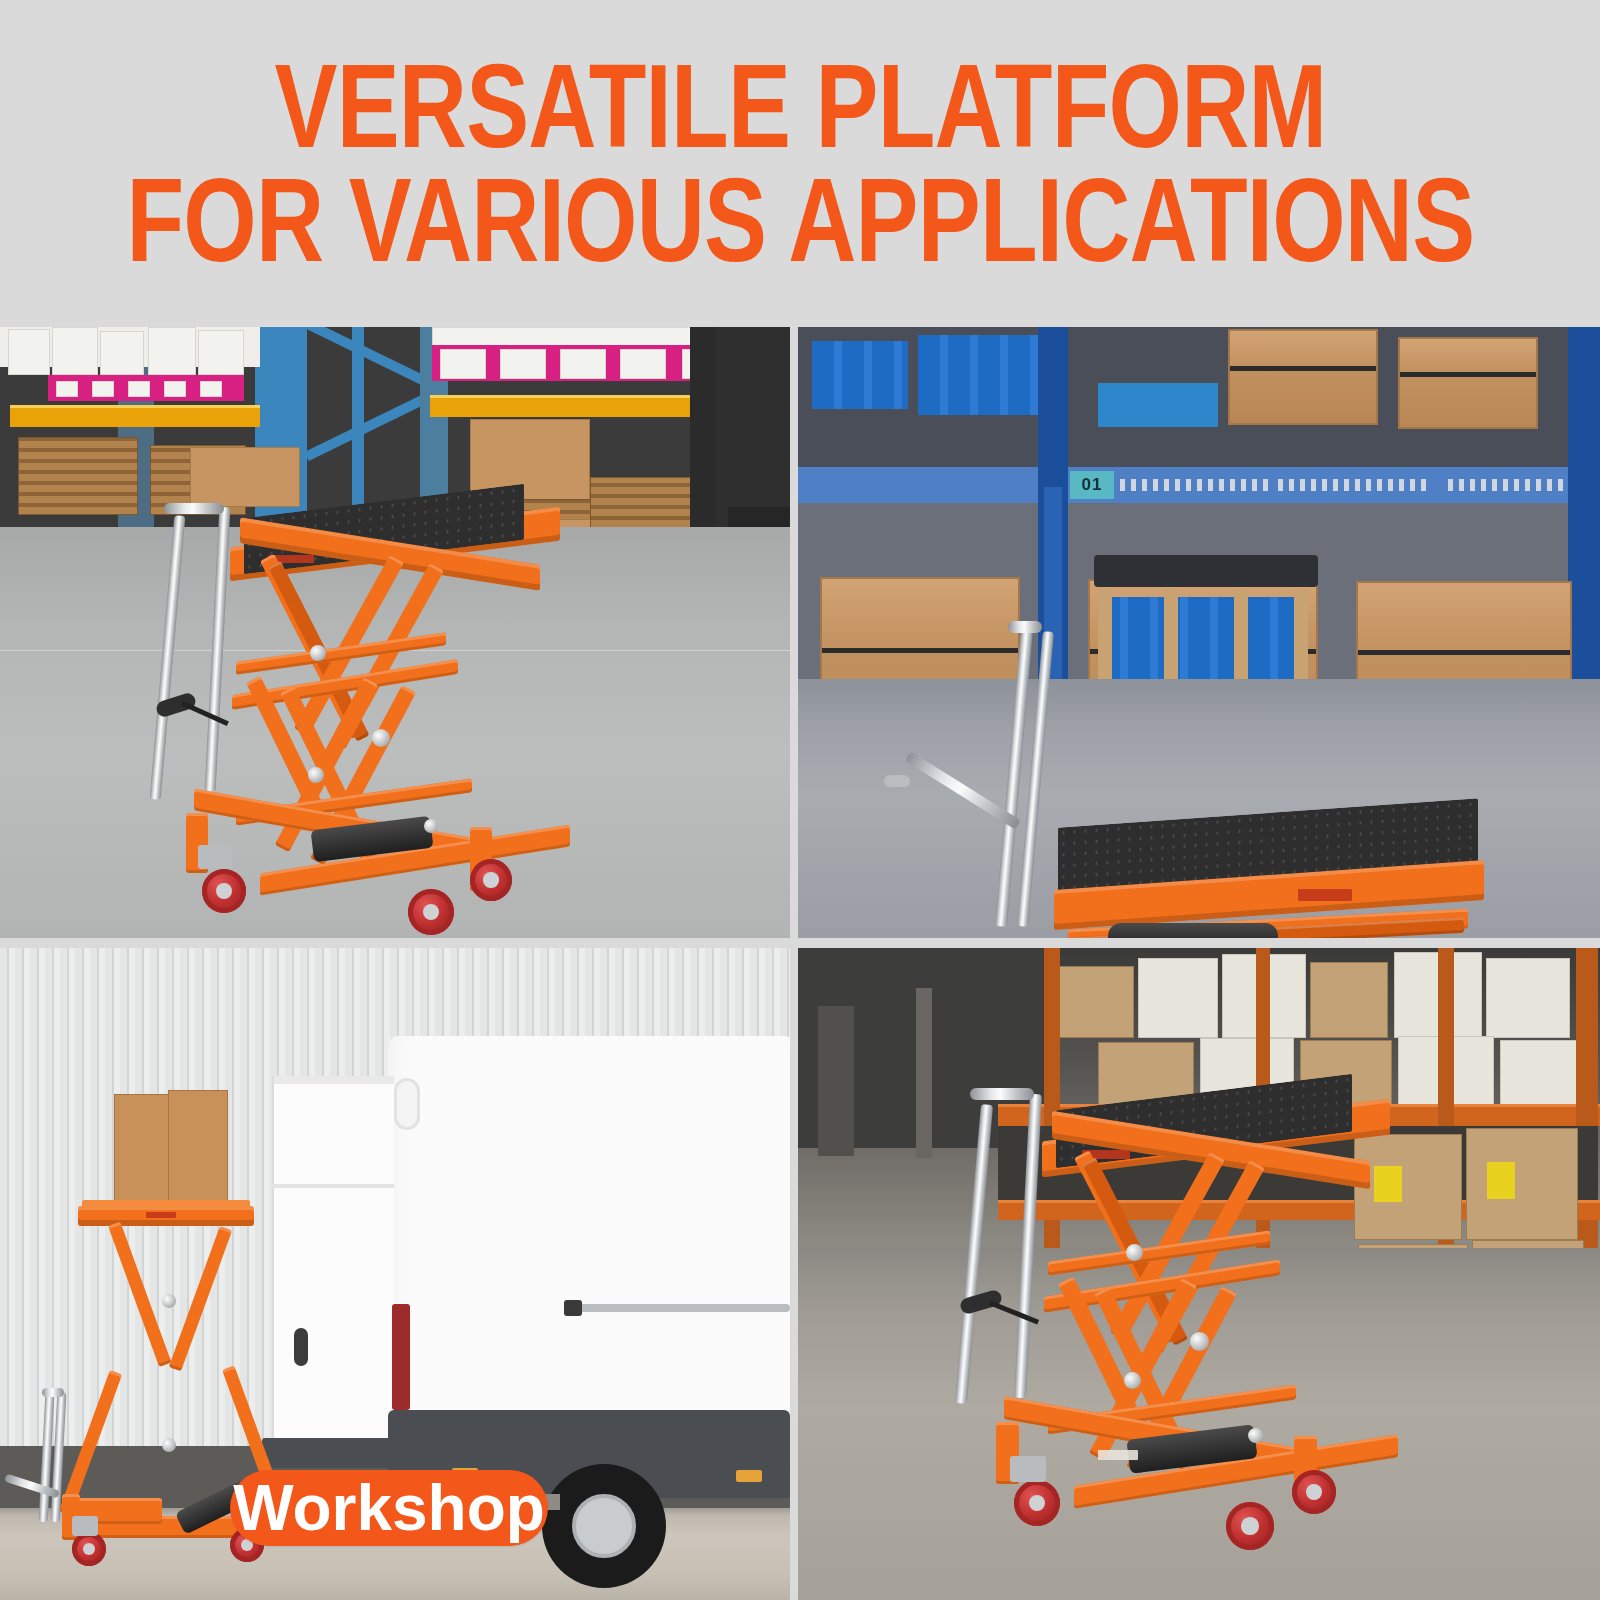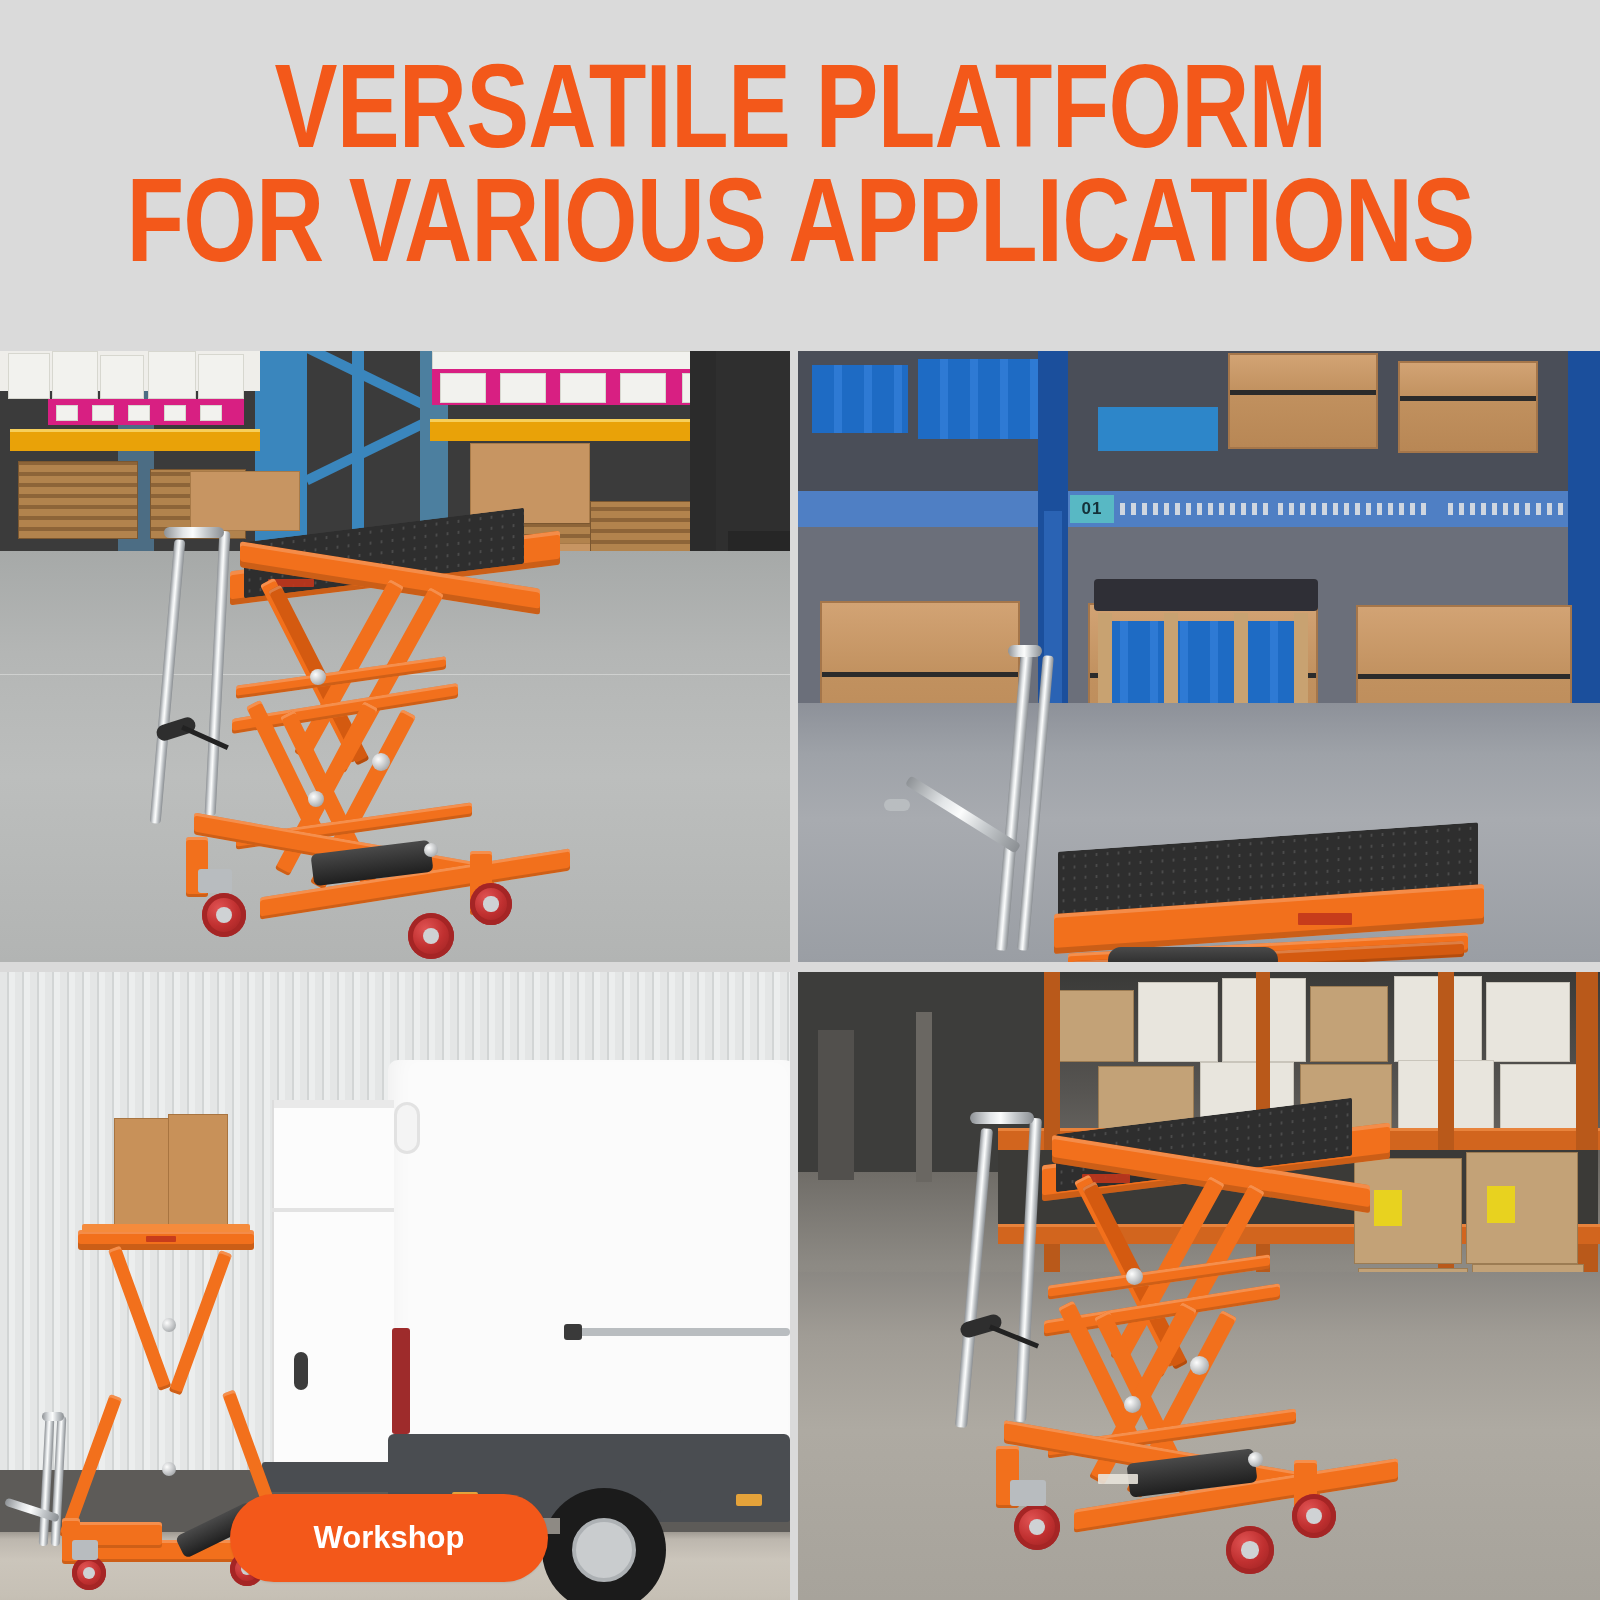--- a/index.html
+++ b/index.html
@@ -33,21 +33,20 @@
   .title-line.l1 { margin-bottom:4px; }
 
   
   .grid {
     position:absolute; left:0; top:327px;
     width:1600px; height:1273px;
   }
   .tile {
     position:absolute;
     overflow:hidden;
-    margin-top:24px;
   }
   .tile.t1 { left:0;   top:0;   width:790px; height:611px; }
   .tile.t2 { left:798px; top:0; width:802px; height:611px; }
   .tile.t3 { left:0;   top:621px; width:790px; height:652px; }
   .tile.t4 { left:798px; top:621px; width:802px; height:652px; }
 
   .scene { position:absolute; inset:0; }
 
   
   .pill {
@@ -55,21 +54,21 @@
     background:#f3581a;
     border-radius:999px;
     color:#ffffff;
     font-weight:bold;
     display:flex; align-items:center; justify-content:center;
     box-shadow:0 1px 2px rgba(0,0,0,.08);
     z-index:40;
     white-space:nowrap;
   }
   .pill.p1 { left:195px; top:551px; width:402px; height:96px; font-size:47px; }
-  .pill.p3 { left:230px; top:522px; width:318px; height:88px; font-size:31px; }
+  .pill.p3 { left:230px; top:522px; width:318px; height:76px; font-size:64px; }
 
   
   .t1 .bg { position:absolute; inset:0; background:linear-gradient(#6e6e6e 0%,#7d7d7d 28%,#8f8f8f 30%,#9c9c9c 33%,#adadad 55%, #b9b9b9 100%); }
   .t1 .floor1 {
     position:absolute; left:0; right:0; top:200px; bottom:0;
     background:linear-gradient(180deg,#a6a9a8 0%,#b4b6b5 25%,#bcbebd 55%,#b2b4b3 100%);
   }
   .t1 .floor1:after{
     content:""; position:absolute; left:0; right:0; top:30%; height:1px; background:rgba(255,255,255,.35);
   }

